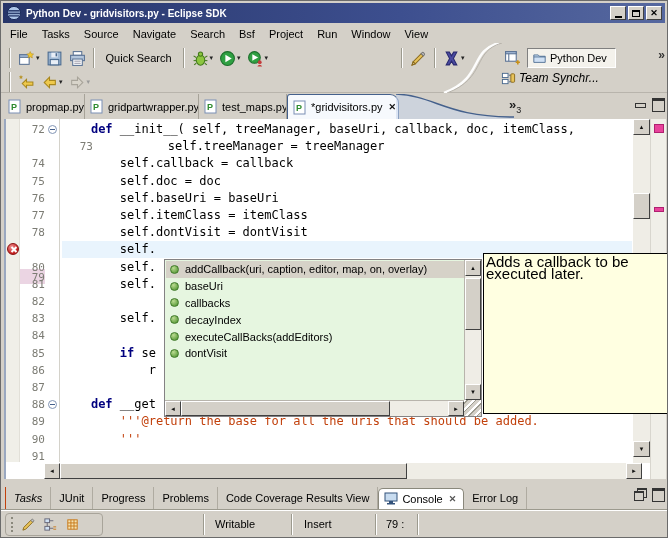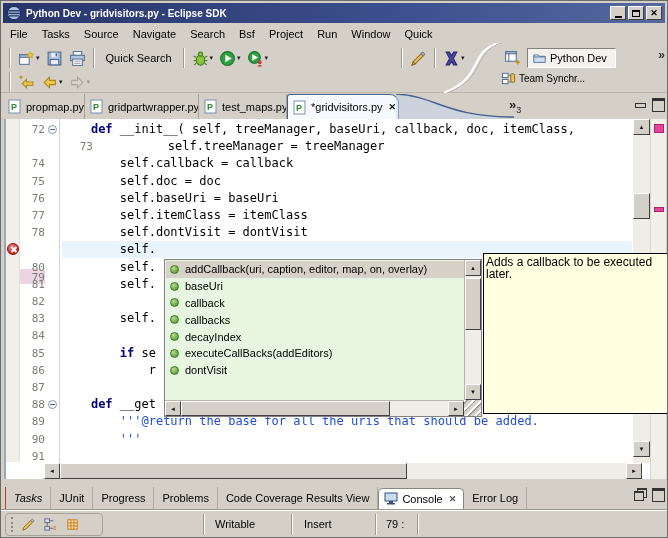--- a/index.html
+++ b/index.html
@@ -31,21 +31,21 @@
   .dd{font-size:7px;color:#222;margin-left:1px;}
   .tsep{width:2px;height:20px;border-left:1px solid #9C9A8E;border-right:1px solid #FDFDFD;margin:0 4px;}
   .qsearch{font-size:11px;padding:3px 7px;color:#000;}
   .tb-curve{position:absolute;left:436px;top:0;width:72px;height:50px;pointer-events:none;}
   .persp{position:absolute;right:2px;top:2px;width:168px;height:48px;}
   .persp-row1{position:absolute;left:2px;top:1px;display:flex;align-items:center;gap:3px;}
   .persp-btn{display:flex;align-items:center;gap:3px;border:1px solid;border-color:#808080 #fff #fff #808080;
     background:#F4F2EC;padding:2px 8px 2px 4px;font-size:11px;}
   .persp-btn svg{width:15px;height:14px;}
   .persp-overflow{position:absolute;right:2px;top:3px;font-size:12px;font-weight:bold;color:#333;}
-  .persp-row2{position:absolute;left:2px;top:26px;display:flex;align-items:center;gap:3px;font-size:10px;}
+  .persp-row2{position:absolute;left:2px;top:26px;display:flex;align-items:flex-start;gap:3px;font-size:12px;font-style:italic;}
   .persp-row2 svg{width:15px;height:15px;}
   
   .tabbar{position:absolute;left:0;top:92px;width:668px;height:26px;background:#D4D0C8;}
   .etabs{position:absolute;left:2px;bottom:0;height:25px;display:flex;}
   .etab{display:flex;align-items:center;gap:4px;padding:0 5px;font-size:11px;border-right:1px solid #A7A399;
     white-space:nowrap;overflow:hidden;}
   .etab:nth-child(1){width:82px;}
   .etab:nth-child(2){width:114px;}
   .etab:nth-child(3){width:88px;}
   .etab:nth-child(4){width:112px;}
@@ -67,21 +67,21 @@
   .fold-sep{position:absolute;left:53px;top:0;bottom:17px;width:1px;background:#D4D2CA;}
   .code-lines{position:absolute;left:0;top:0;right:0;bottom:17px;overflow:hidden;}
   .crow{position:absolute;left:0;right:0;height:17px;}
   .lnum{position:absolute;left:14px;width:25px;text-align:right;color:#7C7C74;
     font:11px "DejaVu Sans Mono",monospace;padding-top:2px;}
   .errnum{background:#EBD5E3;margin-top:28px;}
   .lcode{position:absolute;left:56px;right:34px;height:17px;white-space:pre;overflow:hidden;
     font:12px "DejaVu Sans Mono",monospace;padding-top:1px;}
   .crow.current .lcode{background:#E9F4FD;}
   .c-kw{color:#00007F;font-weight:bold;}
-  .c-str{color:#1d4ed8;}
+  .c-str{color:#c2410c;}
   .fold{position:absolute;left:42px;top:4px;width:9px;height:9px;border:1px solid #8295B5;border-radius:50%;background:#fff;}
   .fold::after{content:"";position:absolute;left:1px;top:3px;width:5px;height:1px;background:#44608C;}
   .erricon{position:absolute;left:1px;top:2px;width:12px;height:12px;border-radius:50%;
     background:radial-gradient(circle at 35% 30%,#F09090,#C41E1E 70%);border:1px solid #8A1010;}
   .erricon::before,.erricon::after{content:"";position:absolute;left:5px;top:2px;width:2px;height:7px;background:#fff;}
   .erricon::before{transform:rotate(45deg);}
   .erricon::after{transform:rotate(-45deg);}
   
   .sb-track{background:#EFEDE6;}
   .sb-btn{position:absolute;background:#D4D0C8;border:1px solid;border-color:#fff #404040 #404040 #fff;
@@ -112,21 +112,21 @@
   .cp-vscroll .down{left:0;bottom:0;width:16px;height:16px;}
   .cp-vscroll .thumb{left:0;top:18px;width:16px;height:52px;}
   .cp-hscroll{position:absolute;left:0;bottom:0;height:16px;right:17px;border-top:1px solid #B8B4AC;}
   .cp-hscroll .left{left:0;top:0;width:16px;height:15px;}
   .cp-hscroll .right{right:0;top:0;width:16px;height:15px;}
   .cp-hscroll .thumb{left:16px;top:0;width:70%;height:15px;}
   .cp-grip{position:absolute;right:0;bottom:0;width:17px;height:16px;
     background:repeating-linear-gradient(135deg,#fff 0 2px,#9C9A8E 2px 3px,#D4D0C8 3px 6px);}
   
   .ctooltip{position:absolute;left:482px;top:252px;width:185px;height:161px;background:#FFFFE1;
-    border:1px solid #000;z-index:6;font-size:12px;padding:2px 2px;color:#000;line-height:12px;}
+    border:1px solid #000;z-index:6;font-size:15px;padding:2px 2px;color:#000;line-height:12px;}
   
   .btabbar{position:absolute;left:0;top:482px;width:668px;height:26px;background:#D4D0C8;}
   .btabs{position:absolute;left:4px;bottom:0;display:flex;height:25px;align-items:flex-end;}
   .btab{font-size:11px;padding:5px 8px 5px 8px;border-right:1px solid #AFABA1;white-space:nowrap;}
   .btab:first-child{border-left:1px solid #c2410c;font-style:italic;}
   .btab.active{background:#fff;border:1px solid #8A887C;border-bottom:none;border-radius:5px 5px 0 0;
     display:flex;align-items:center;gap:4px;padding:3px 7px 4px 5px;}
   .btabicon{display:flex;width:14px;height:13px;}
   .btabclose{font-size:9px;font-weight:bold;color:#555;margin-left:2px;}
   .btabbar .pane-btns{top:5px;}
@@ -171,21 +171,21 @@
   <div class="menubar">
       <span class="menu-item">File</span>
       <span class="menu-item">Tasks</span>
       <span class="menu-item">Source</span>
       <span class="menu-item">Navigate</span>
       <span class="menu-item">Search</span>
       <span class="menu-item">Bsf</span>
       <span class="menu-item">Project</span>
       <span class="menu-item">Run</span>
       <span class="menu-item">Window</span>
-      <span class="menu-item">Quick</span>
+      <span class="menu-item">View</span>
     </div>
 
   <div class="toolbar">
     <div class="tb-row tb-row1">
       <span class="tsep"></span>
       <span class="tbtn">
         <svg viewBox="0 0 16 16">
             <rect x="1.5" y="4.5" width="9" height="9" fill="#fff" stroke="#5A7294"></rect>
             <rect x="1.5" y="4.5" width="9" height="2.4" fill="#A9BFDC" stroke="#5A7294"></rect>
             <path d="M11.5 1.5l1 2 2.2.3-1.6 1.5.4 2.2-2-1.1-2 1.1.4-2.2L8.3 3.8l2.2-.3z" fill="#F0C830" stroke="#B08820" stroke-width=".5"></path>
@@ -470,24 +470,20 @@
 
   <div class="cpopup">
     <div class="cpopup-list">
         <div class="pitem sel">
           <span class="pbullet"></span>
           <span class="plabel">addCallback(uri, caption, editor, map, on, overlay)</span>
         </div>
         <div class="pitem">
           <span class="pbullet"></span>
           <span class="plabel">baseUri</span>
-        </div>
-        <div class="pitem">
-          <span class="pbullet"></span>
-          <span class="plabel">callback</span>
         </div>
         <div class="pitem">
           <span class="pbullet"></span>
           <span class="plabel">callbacks</span>
         </div>
         <div class="pitem">
           <span class="pbullet"></span>
           <span class="plabel">decayIndex</span>
         </div>
         <div class="pitem">

